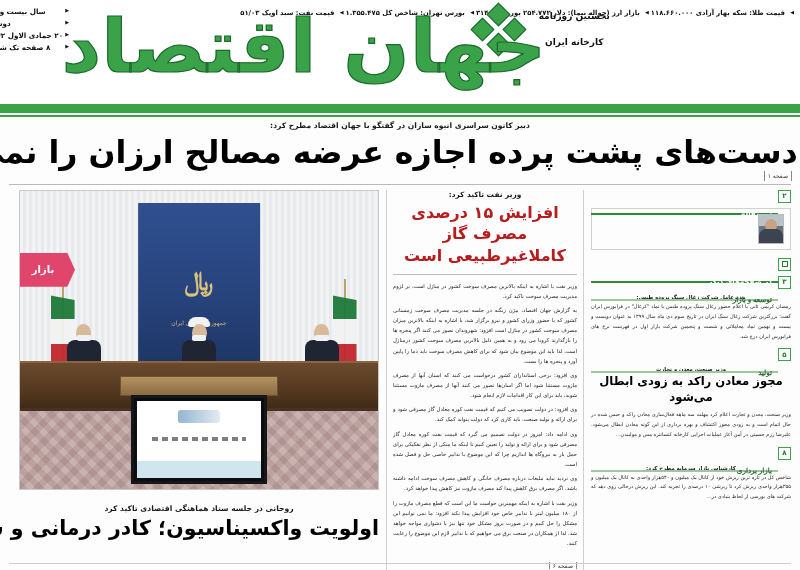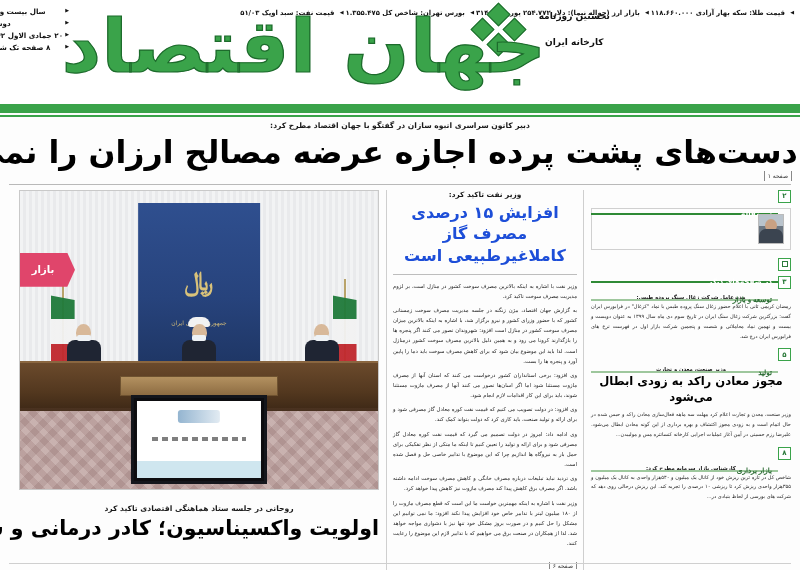--- a/index.html
+++ b/index.html
@@ -347,21 +347,21 @@
     white-space: nowrap;
     letter-spacing: -0.6px;
   }
 
   
   .mid-kicker {
     font-size: 7.4px; font-weight: bold; color: #1a1a1a;
     text-align: center; margin-bottom: 3px;
   }
   .mid-title {
-    font-size: 16px; font-weight: bold; color: #1d4ed8;
+    font-size: 16px; font-weight: bold; color: #b91c1c;
     text-align: center; line-height: 1.35; letter-spacing: -0.4px;
     margin-bottom: 7px;
   }
   .mid-rule { height: 1px; background: #bdbdbd; margin: 7px 0 6px 0; }
   .justified {
     font-size: 5.3px;
     color: #1c1c1c;
     text-align: justify;
     line-height: 1.92;
     letter-spacing: -0.05px;

